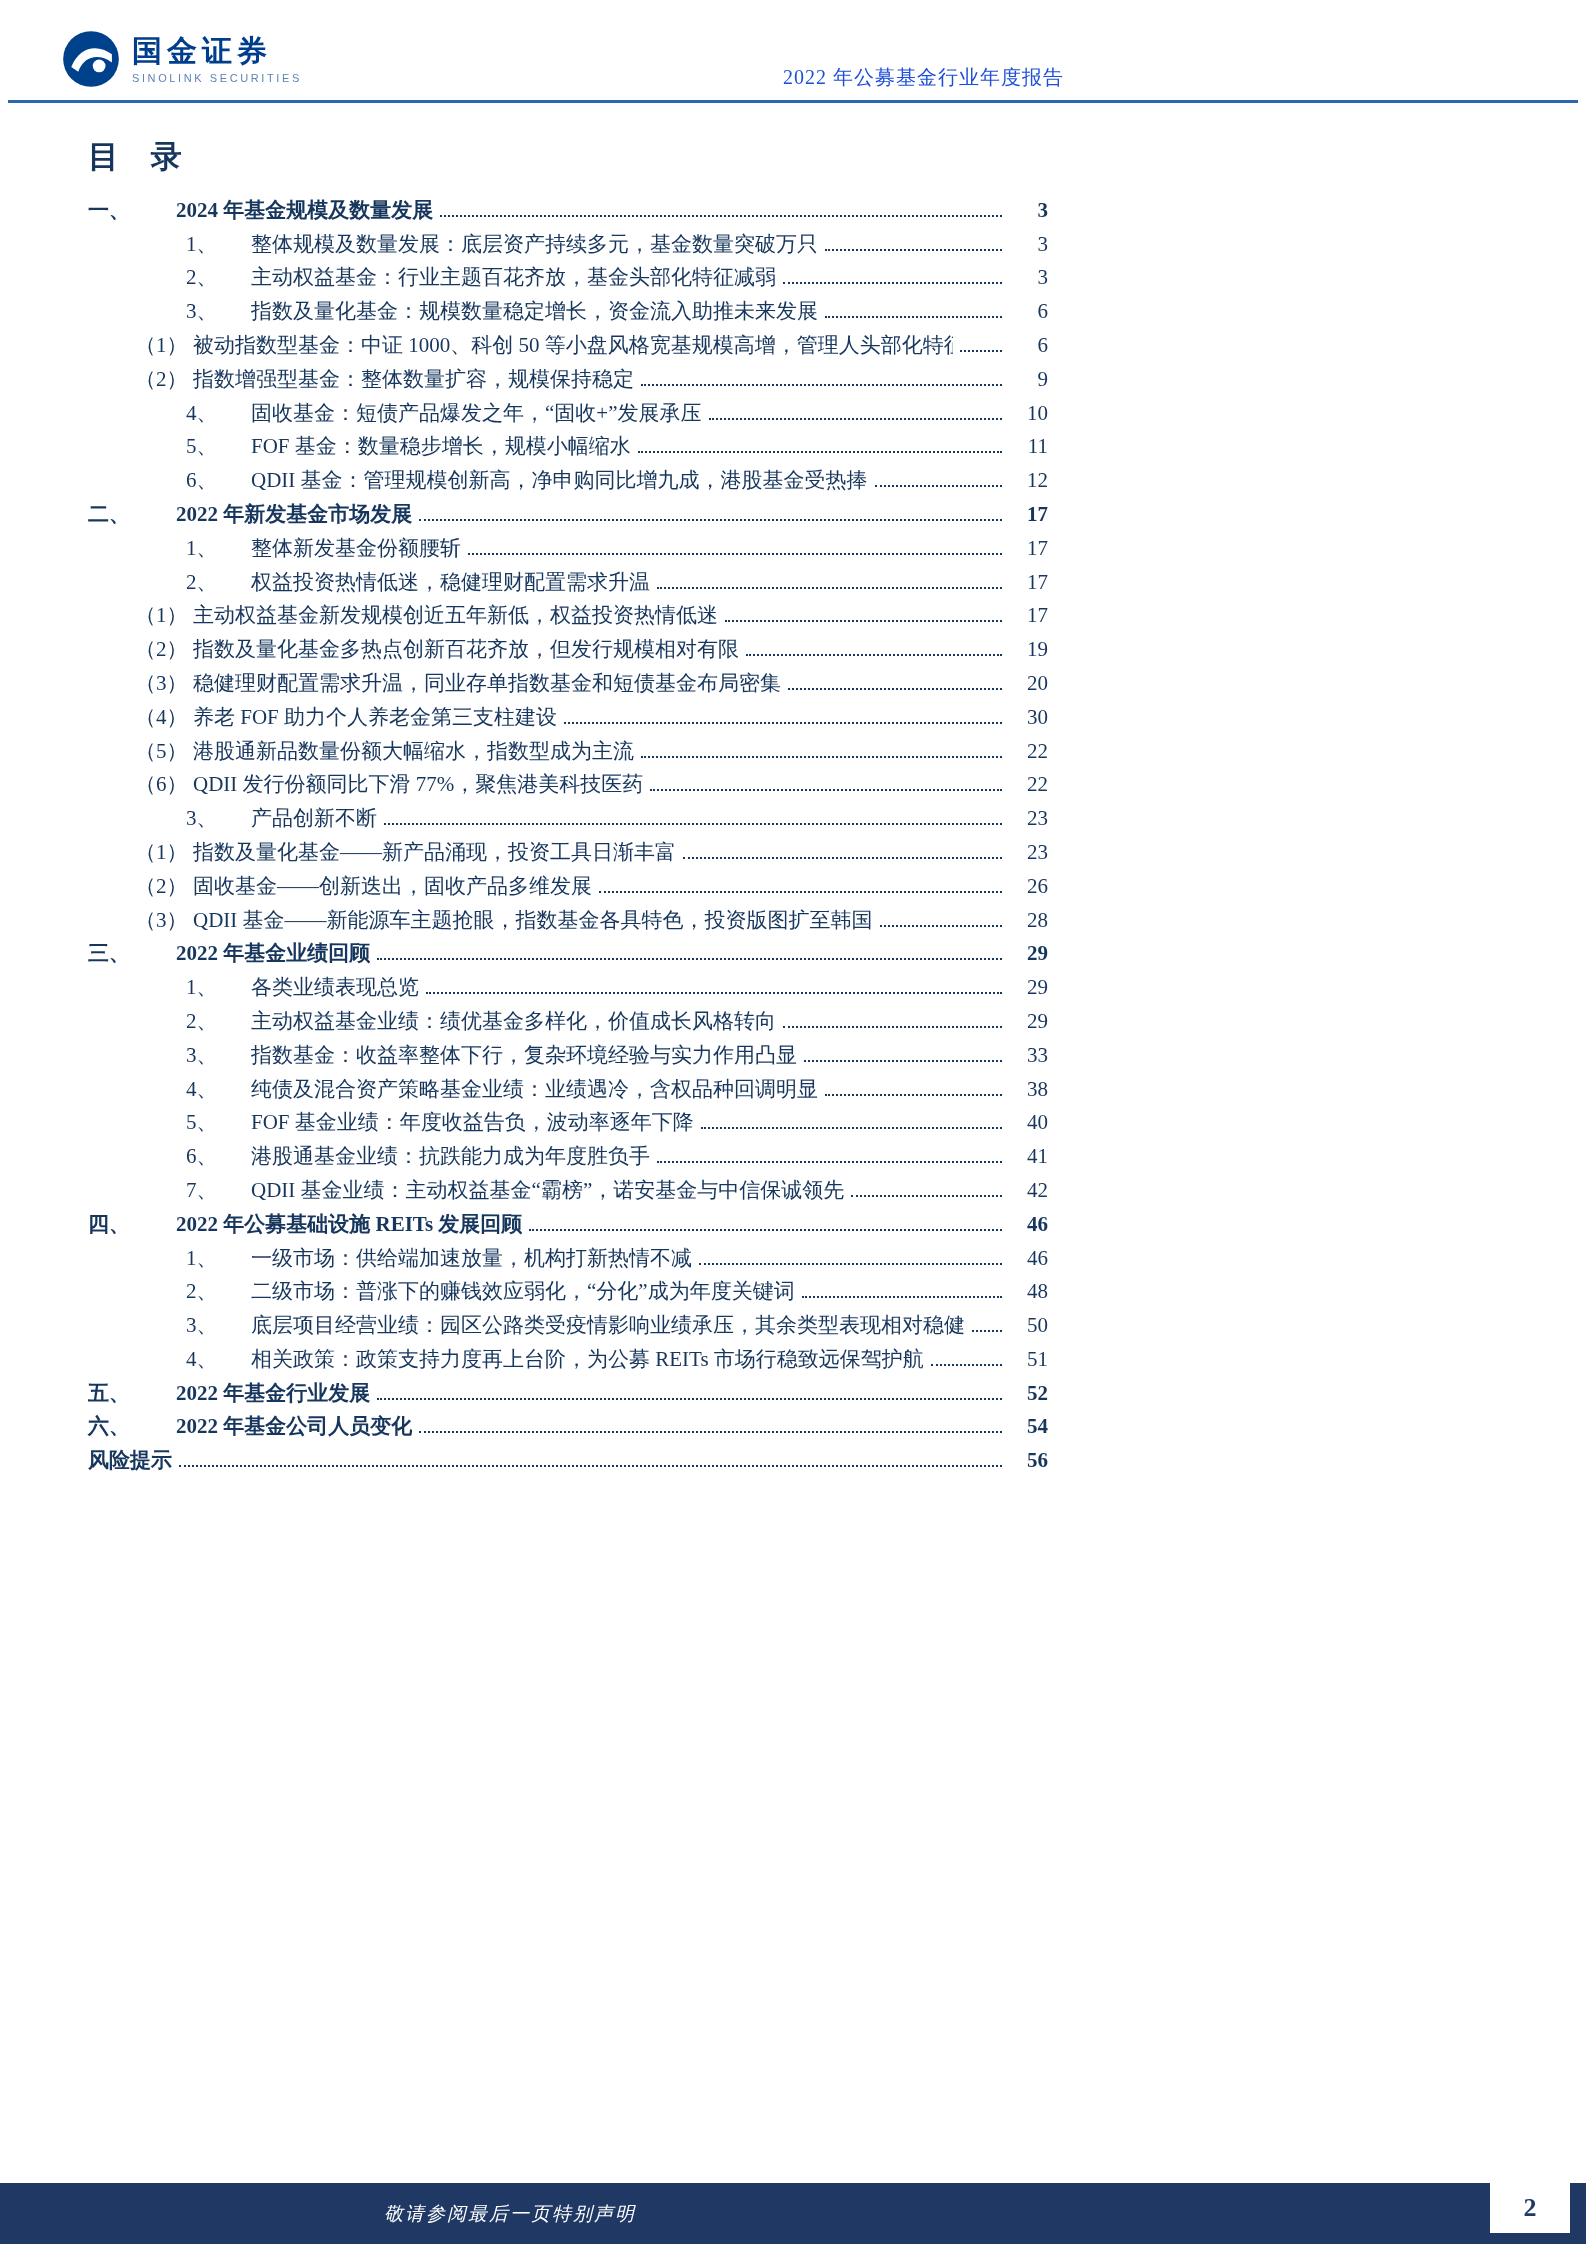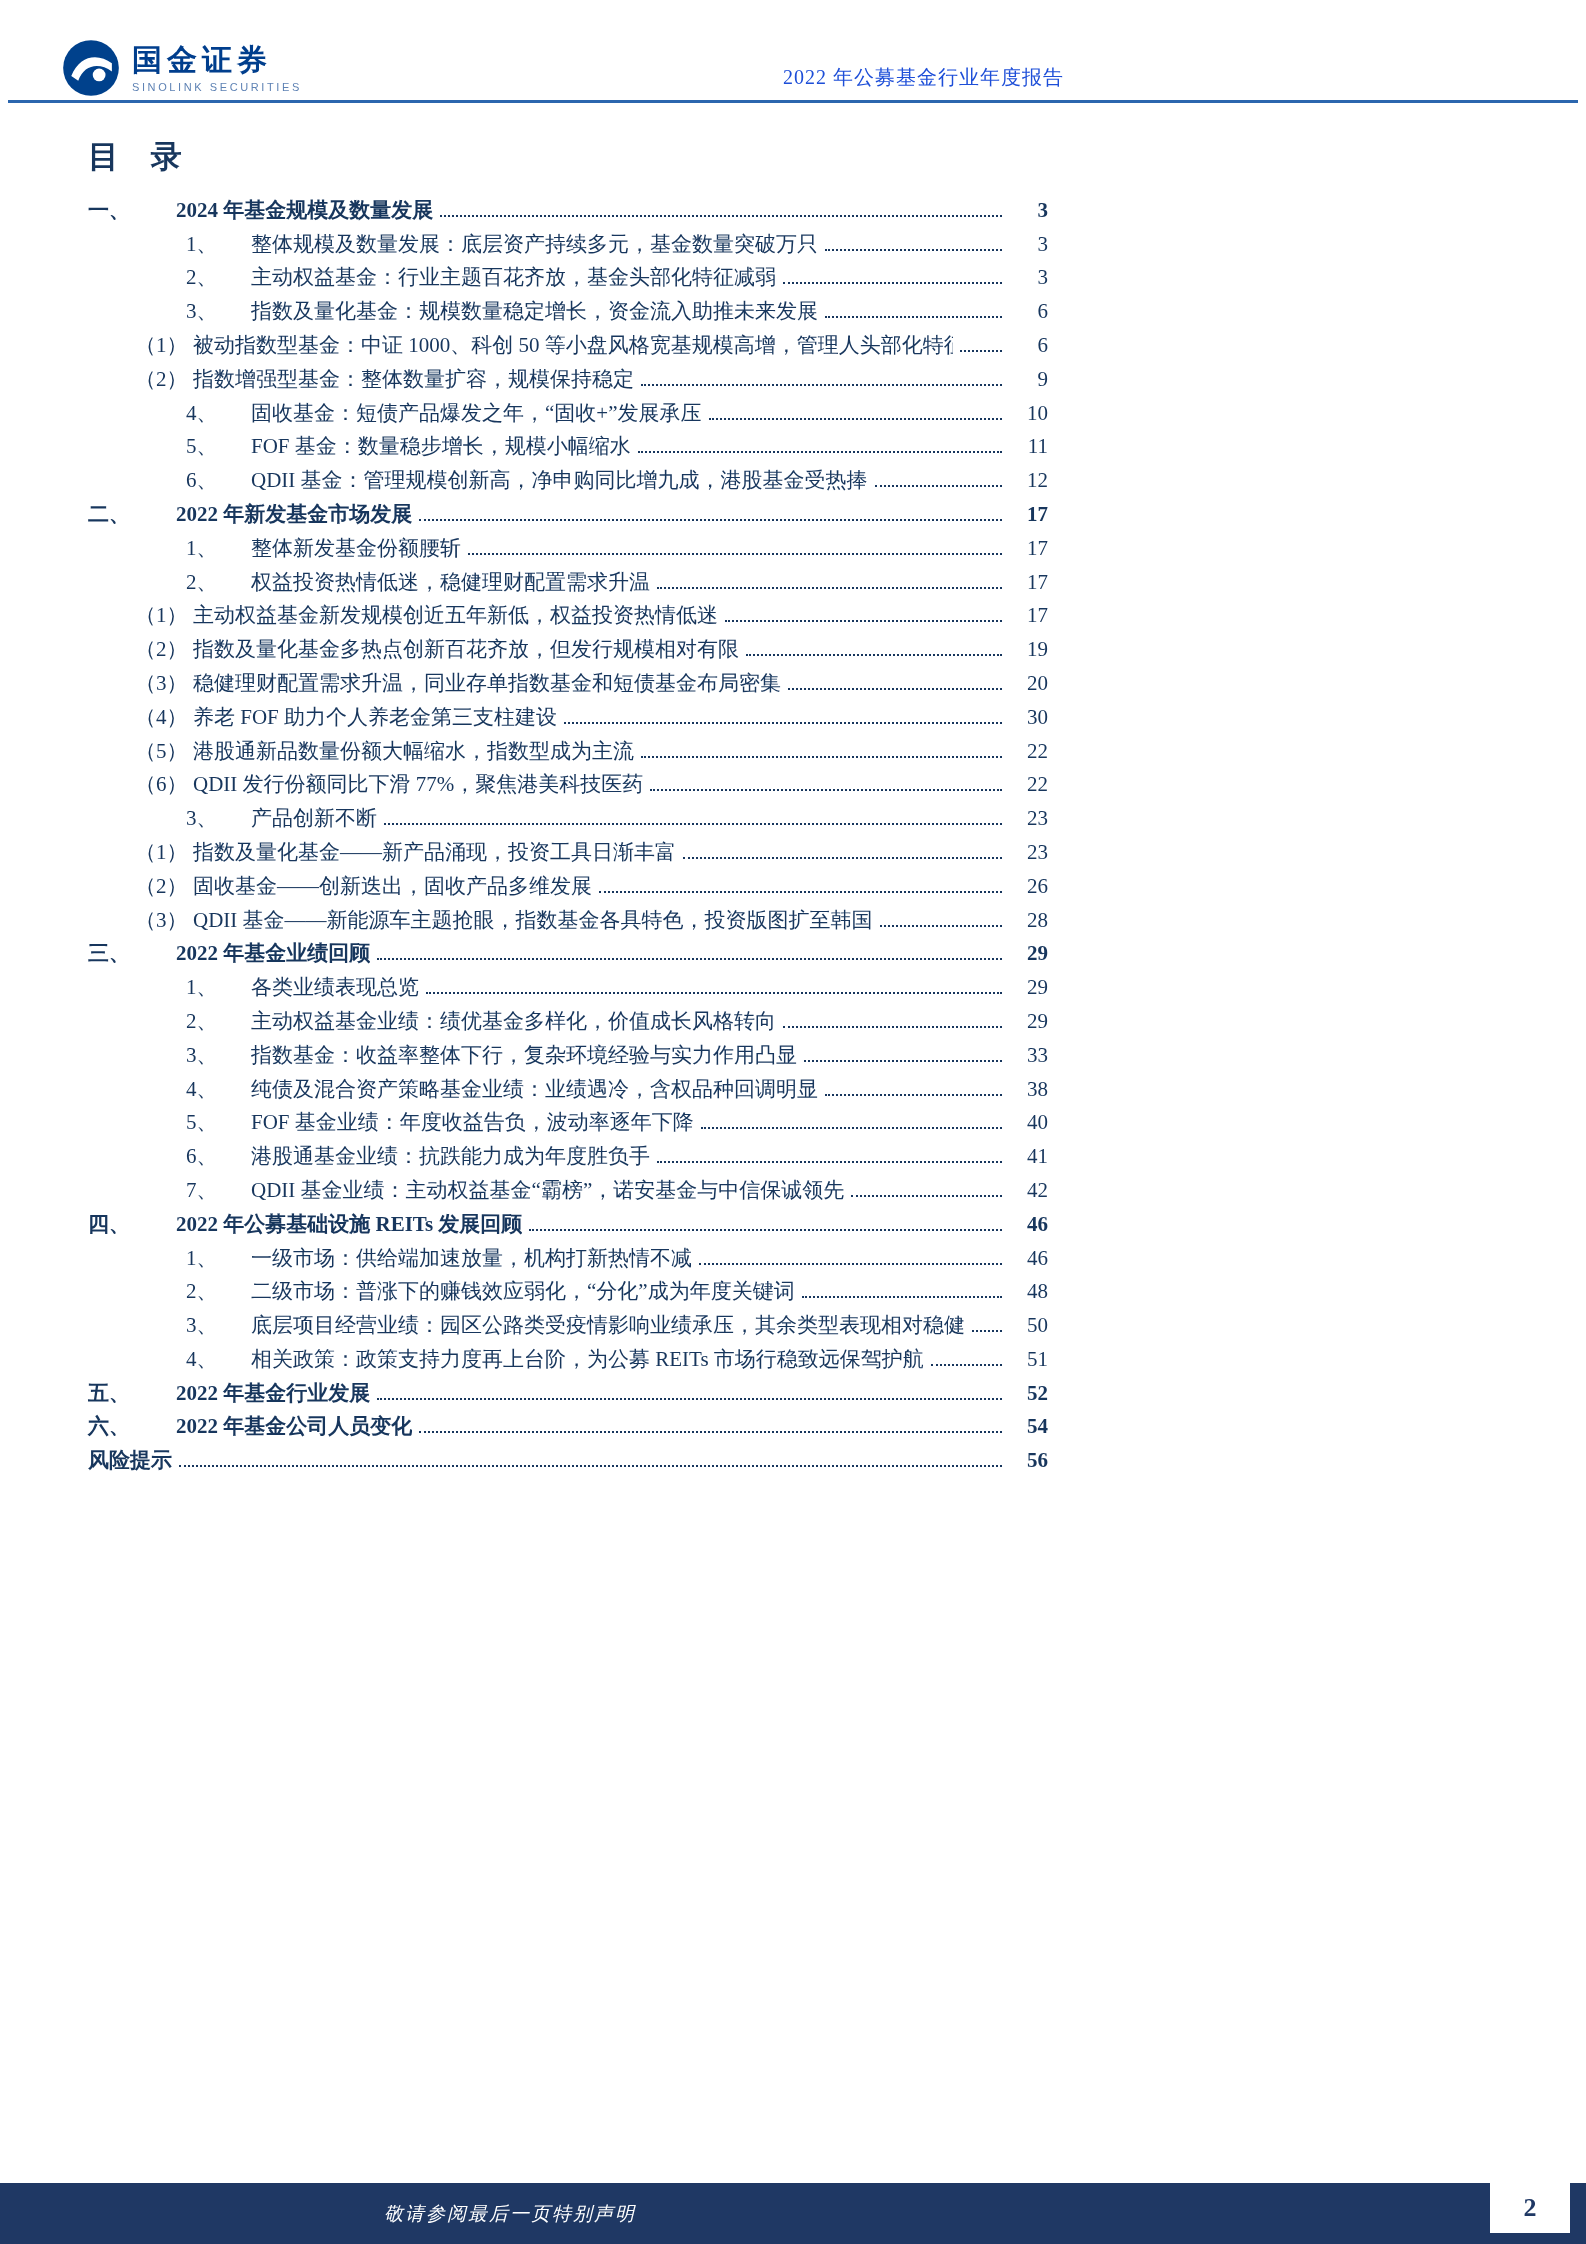--- a/index.html
+++ b/index.html
@@ -8,21 +8,21 @@
     background:#ffffff;
     font-family:"Liberation Serif","DejaVu Serif",serif;
     color:#17365D;
     position:relative;
     overflow:hidden;
   }
   .page { position:relative; width:1586px; height:2244px; background:#ffffff; }
 
   
   .header { position:absolute; top:0; left:0; width:100%; height:104px; }
-  .logo { position:absolute; left:62px; top:39px; display:flex; align-items:center; gap:12px; }
+  .logo { position:absolute; left:62px; top:30px; display:flex; align-items:center; gap:12px; }
   .logo-mark { width:58px; height:58px; flex:none; }
   .logo-text { display:flex; flex-direction:column; }
   .logo-text .cn {
     font-family:"Liberation Sans","DejaVu Sans",sans-serif;
     font-size:30px; font-weight:bold; color:#003E8D; letter-spacing:5px; line-height:34px;
   }
   .logo-text .en {
     font-family:"Liberation Sans","DejaVu Sans",sans-serif;
     font-size:11px; color:#5E82B4; letter-spacing:2.6px; margin-top:4px;
   }

